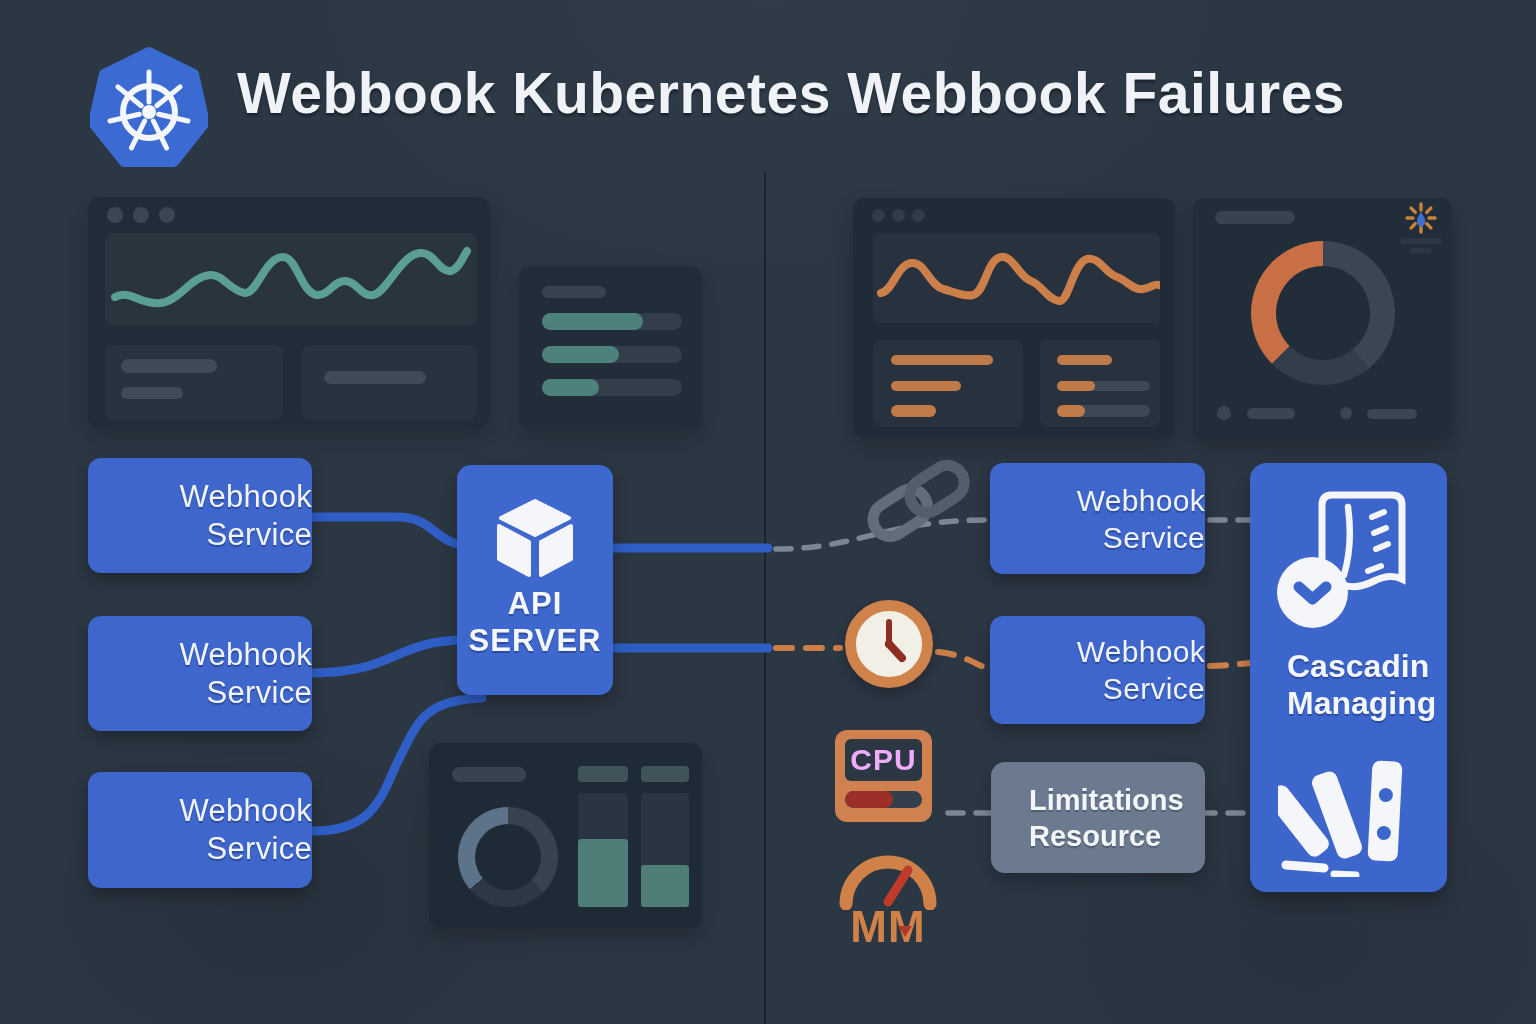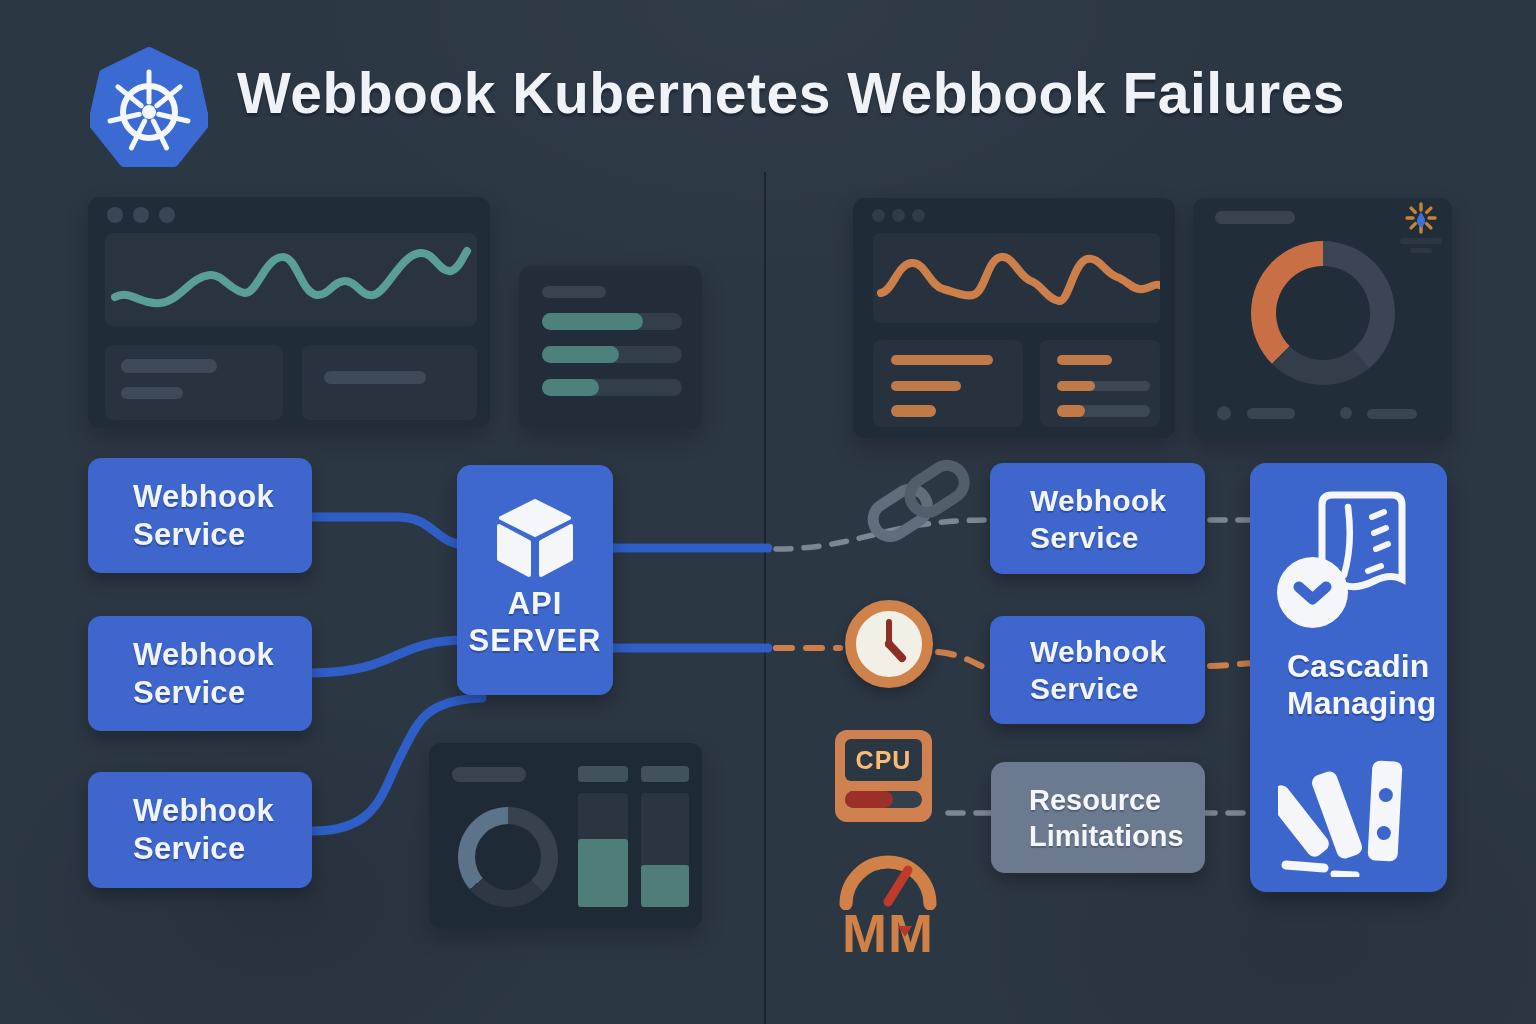--- a/index.html
+++ b/index.html
@@ -15,22 +15,22 @@
   .abs{position:absolute;}
   .panel{position:absolute;background:#212c39;border-radius:12px;box-shadow:0 10px 22px rgba(0,0,0,0.22);}
   .inner{position:absolute;background:#29343f;border-radius:8px;}
   .pill{position:absolute;background:#39434f;border-radius:8px;}
   .dot{position:absolute;border-radius:50%;background:#3a4654;}
   .node{
     position:absolute;background:#3e66cc;border-radius:13px;color:#f1f5fa;
     display:flex;flex-direction:column;justify-content:center;
     box-shadow:0 8px 16px rgba(0,0,0,0.28);
   }
-  .node .ln{font-weight:700;font-size:31px;line-height:38px;padding-left:45px;letter-spacing:0.3px;
-    text-shadow:0 2px 1px rgba(15,25,60,0.35);}
+  .node .ln{font-weight:400;font-size:31px;line-height:38px;padding-left:45px;letter-spacing:0.3px;
+    text-shadow:0 2px 1px rgba(15,25,60,0.35);text-align:right;}
   .node-r .ln{font-size:30px;line-height:37px;padding-left:40px;}
   .title{
     position:absolute;left:237px;top:60px;color:#eff3f8;font-weight:800;font-size:57px;
     letter-spacing:0.5px;text-shadow:0 3px 2px rgba(10,15,22,0.45);white-space:nowrap;
   }
   .track{position:absolute;background:#333e4b;border-radius:9px;}
   .fillbar{position:absolute;background:#4d817b;border-radius:9px;}
   .donut{position:absolute;border-radius:50%;}
   .hole{position:absolute;border-radius:50%;}
   .api{
@@ -44,27 +44,27 @@
   }
   .resource .ln{font-weight:700;font-size:29px;line-height:36px;padding-left:38px;text-shadow:0 2px 1px rgba(20,30,45,0.3);}
   .cascade{
     position:absolute;background:#3d66cd;border-radius:16px;color:#f4f7fb;
     box-shadow:0 10px 20px rgba(0,0,0,0.3);
   }
   .cascade .ln{font-weight:700;font-size:32px;line-height:37px;padding-left:37px;text-shadow:0 2px 1px rgba(15,25,60,0.35);}
   .cpu{position:absolute;left:835px;top:730px;width:97px;height:92px;background:#cf8150;border-radius:12px;}
   .cpu-screen{position:absolute;left:10px;top:9px;width:77px;height:42px;background:#2c3744;border-radius:6px;
     display:flex;align-items:center;justify-content:center;}
-  .cpu-screen span{color:#fdba74;font-weight:800;font-size:25px;letter-spacing:1px;}
+  .cpu-screen span{color:#f0abfc;font-weight:800;font-size:30px;letter-spacing:1px;}
   .cpu-bar{position:absolute;left:10px;top:61px;width:77px;height:17px;background:#343f4c;border-radius:9px;overflow:hidden;}
   .cpu-fill{position:absolute;left:0;top:0;width:48px;height:17px;background:#9c2f28;border-radius:9px;}
   .clock{position:absolute;left:845px;top:600px;width:88px;height:88px;border-radius:50%;
     background:#f2efe7;border:11px solid #cf8249;box-sizing:border-box;box-shadow:0 6px 12px rgba(0,0,0,0.25);}
   .gauge-label{position:absolute;left:834px;top:902px;width:108px;text-align:center;
-    color:#cf8148;font-weight:800;font-size:54px;letter-spacing:1px;}
+    color:#cf8148;font-weight:800;font-size:44px;letter-spacing:1px;}
   .gauge-tri{position:absolute;left:898px;top:926px;width:0;height:0;
     border-left:7px solid transparent;border-right:7px solid transparent;border-top:11px solid #b5392a;}
   .divider{position:absolute;left:764px;top:172px;width:2px;height:852px;background:rgba(14,21,30,0.55);}
   .legend-dot{position:absolute;border-radius:50%;background:#3a4551;}
   svg{display:block;}
 </style>
 </head>
 <body>
 
 <div class="stage">
@@ -263,22 +263,22 @@
   </div>
 
   <svg class="abs" style="left:834px;top:838px;" width="108" height="72" viewBox="0 0 108 72">
     <path d="M12 66 A42 42 0 0 1 96 66" fill="none" stroke="#cf8148" stroke-width="13" stroke-linecap="round"></path>
     <line x1="54" y1="64" x2="74" y2="32" stroke="#c03a2b" stroke-width="9" stroke-linecap="round"></line>
   </svg>
   <div class="gauge-label">MM</div>
   <div class="gauge-tri"></div>
 
   <div class="resource" style="left:991px;top:762px;width:214px;height:111px;">
+    <div class="ln">Limitations</div>
     <div class="ln">Resource</div>
-    <div class="ln">Limitations</div>
   </div>
 
   <div class="cascade" style="left:1250px;top:463px;width:197px;height:429px;">
     <svg class="abs" style="left:60px;top:22px;" width="100" height="122" viewBox="0 0 100 122">
       <path d="M12 96 L12 20 Q12 10 22 10 L82 10 Q92 10 92 20 L92 94 Q80 88 64 96 Q46 105 34 100" fill="none" stroke="#f4f6fa" stroke-width="7" stroke-linecap="round"></path>
       <path d="M38 22 Q43 60 34 90" fill="none" stroke="#f4f6fa" stroke-width="6.5" stroke-linecap="round"></path>
       <g stroke="#f4f6fa" stroke-width="6" stroke-linecap="round">
         <line x1="62" y1="32" x2="74" y2="27"></line>
         <line x1="64" y1="48" x2="76" y2="43"></line>
         <line x1="66" y1="64" x2="78" y2="59"></line>

